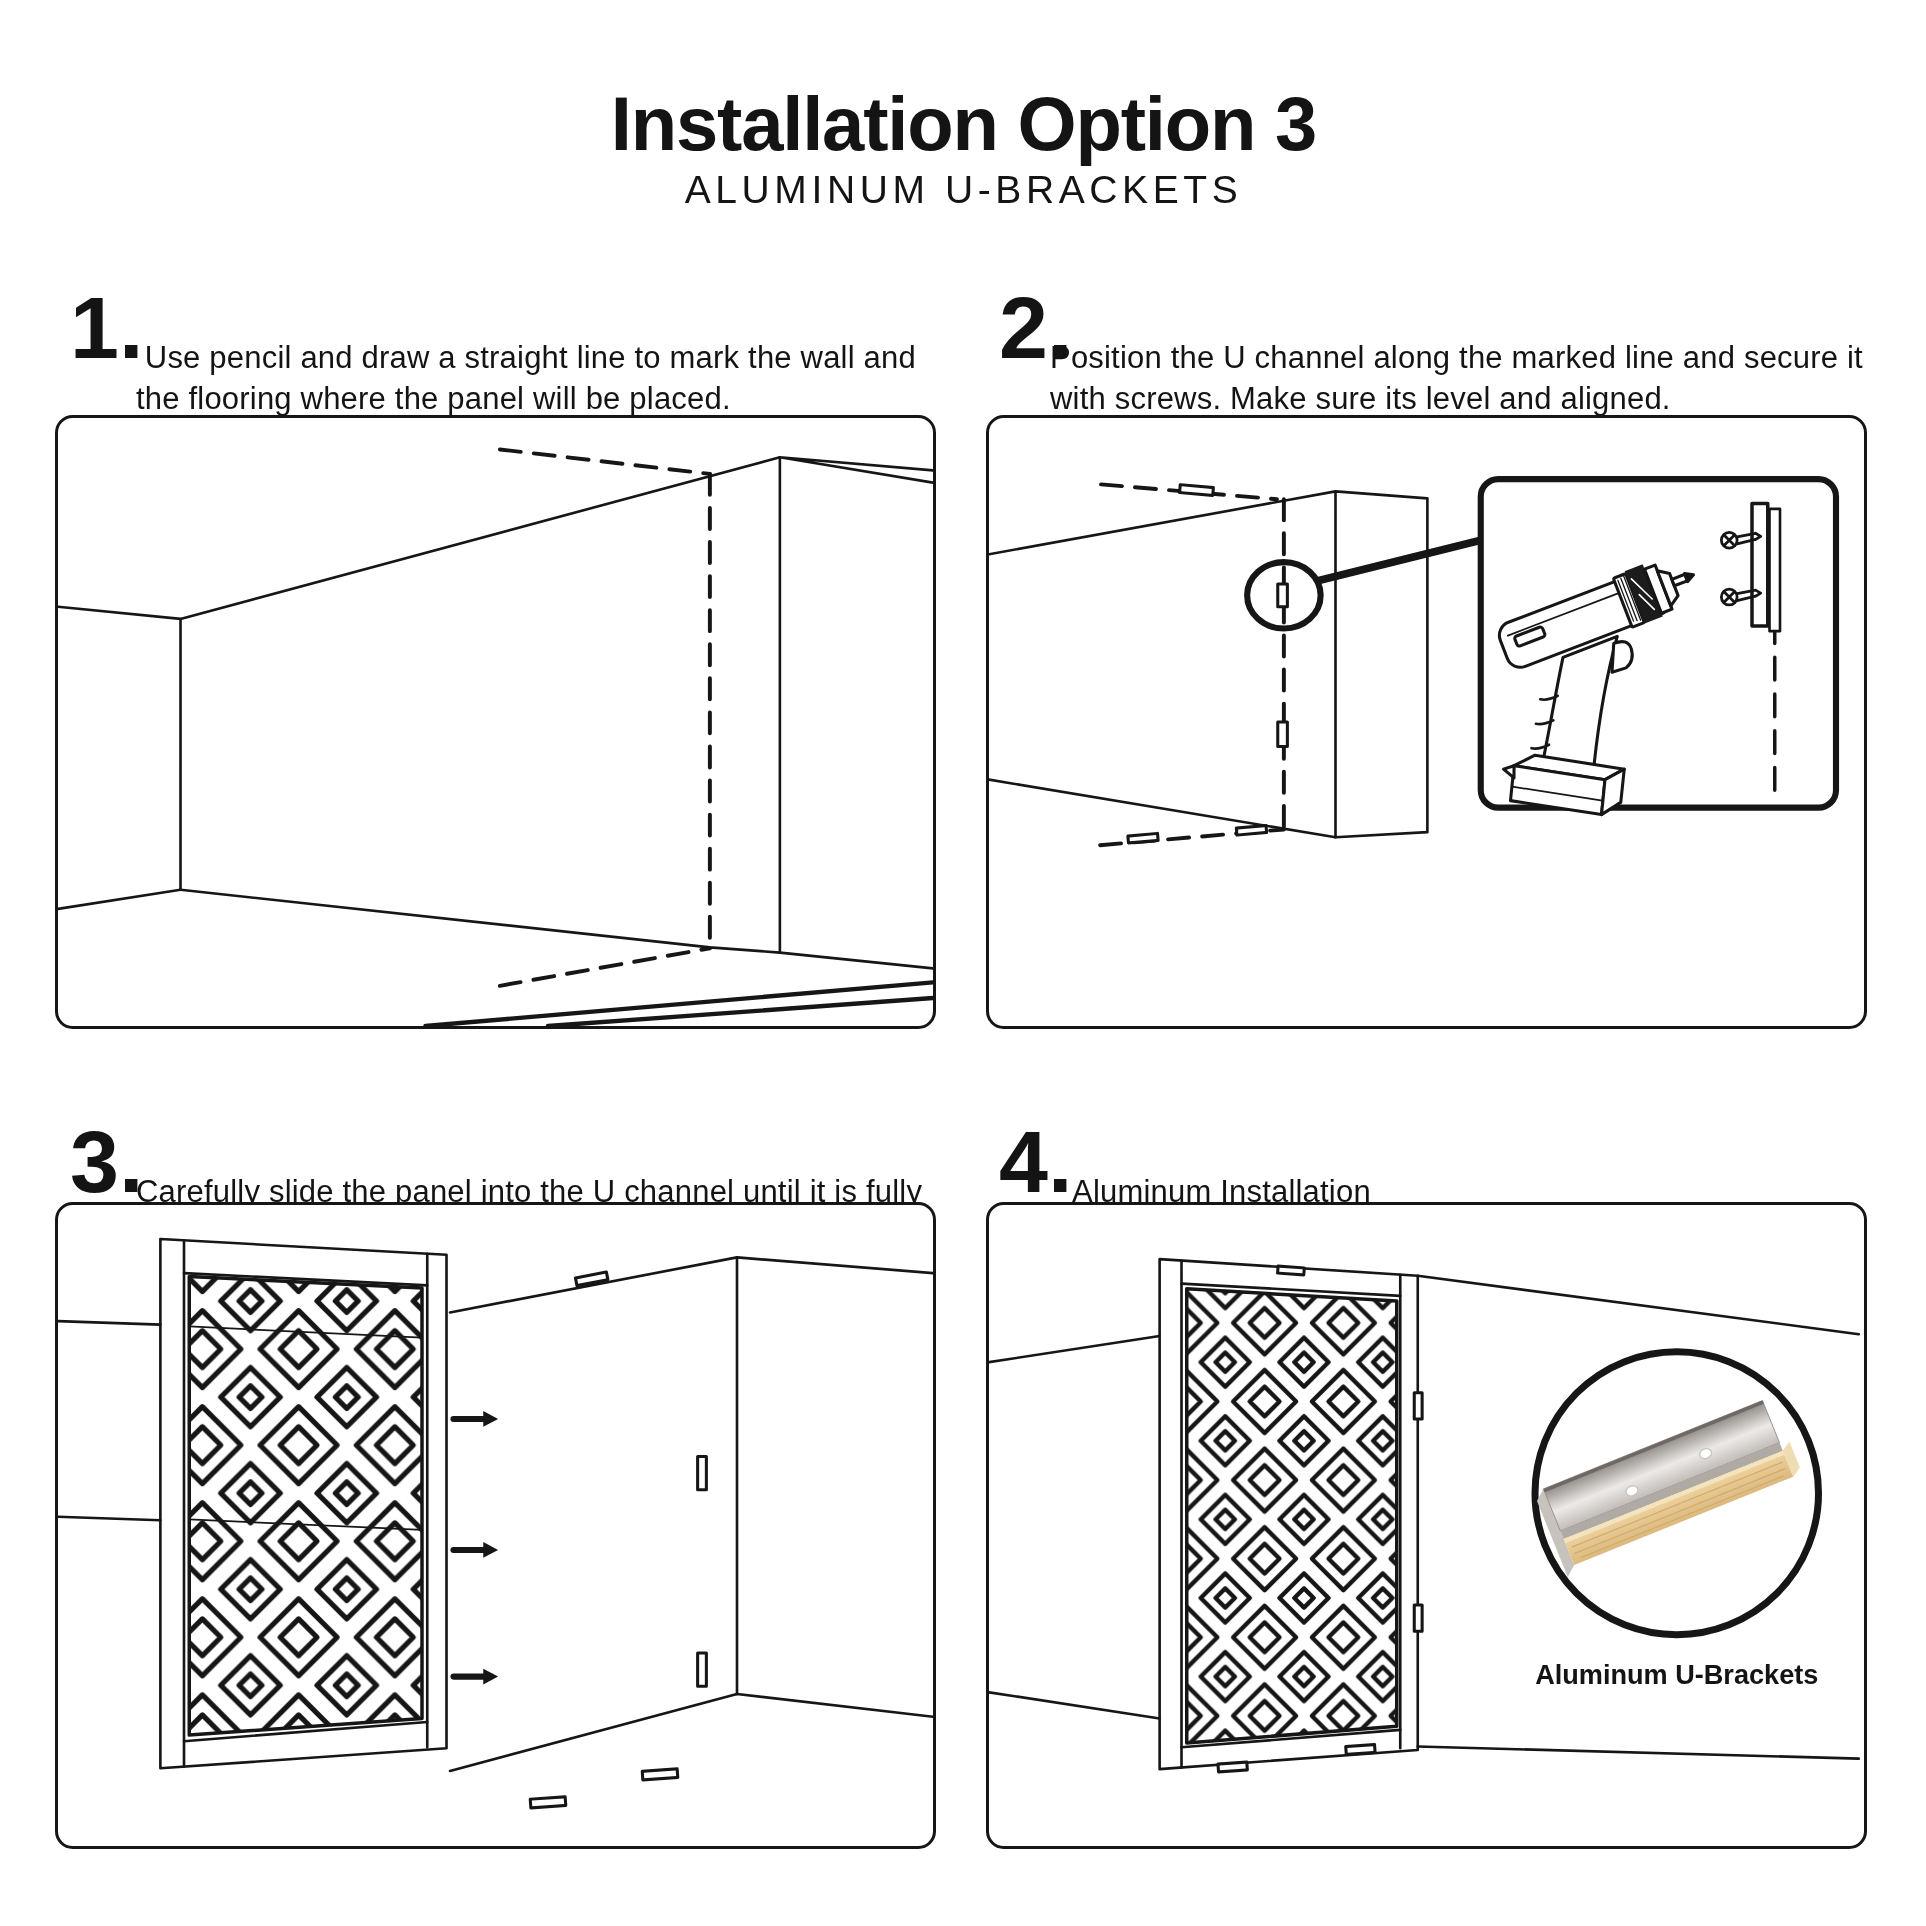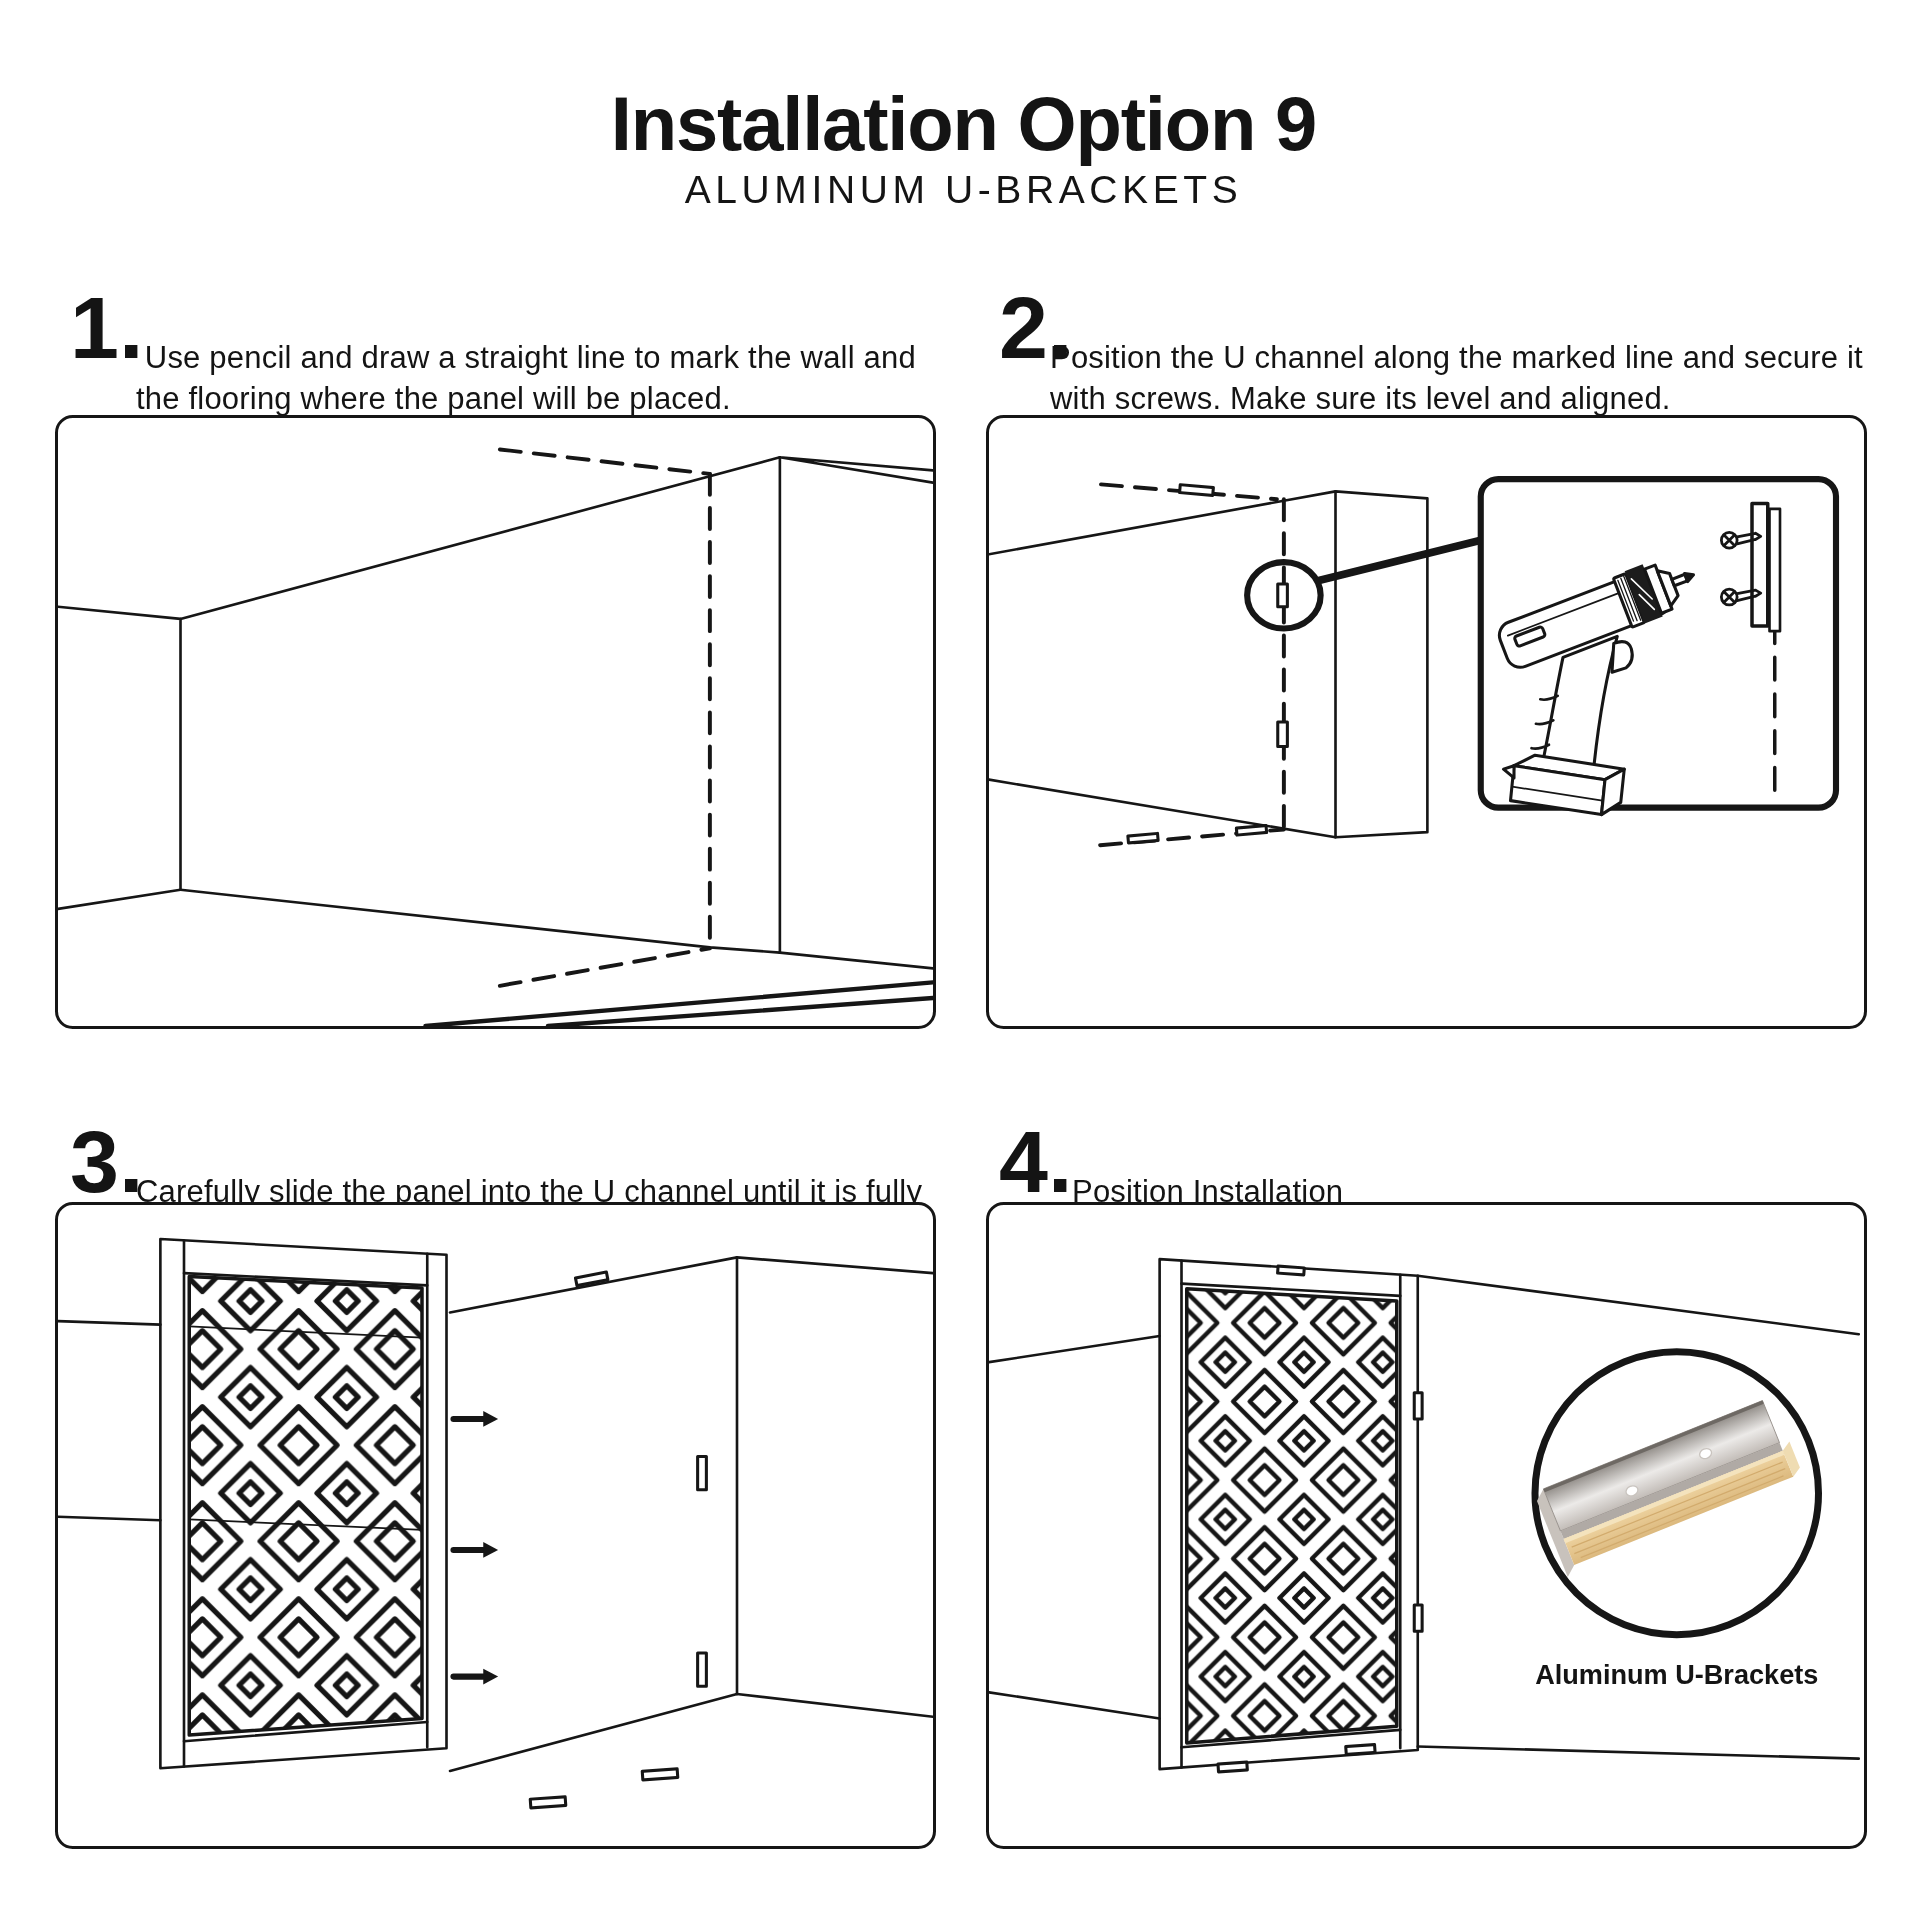--- a/index.html
+++ b/index.html
@@ -33,34 +33,34 @@
   #p3{left:55px;top:1202px;width:881px;height:647px;}
   #p4{left:986px;top:1202px;width:881px;height:647px;}
   #s1n{left:70px;top:286px;}   #s1t{left:136px;top:290px;width:824px;}
   #s2n{left:999px;top:286px;}  #s2t{left:1050px;top:290px;width:828px;}
   #s3n{left:70px;top:1120px;}  #s3t{left:136px;top:1124px;width:832px;}
   #s4n{left:999px;top:1120px;} #s4t{left:1072px;top:1124px;width:770px;}
 </style>
 </head>
 <body>
 
-<div class="page-title">Installation Option 9</div>
+<div class="page-title">Installation Option 3</div>
 <div class="page-subtitle">ALUMINUM U-BRACKETS</div>
 
 <div class="step-num" id="s1n">1.</div>
 <div class="step-text" id="s1t"> Use pencil and draw a straight line to mark the wall and
 the flooring where the panel will be placed.</div>
 <div class="step-num" id="s2n">2.</div>
 <div class="step-text" id="s2t">Position the U channel along the marked line and secure it
 with screws. Make sure its level and aligned.</div>
 <div class="step-num" id="s3n">3.</div>
 <div class="step-text" id="s3t">Carefully slide the panel into the U channel until it is fully
 seated.</div>
 <div class="step-num" id="s4n">4.</div>
-<div class="step-text" id="s4t">Position Installation</div>
+<div class="step-text" id="s4t">Aluminum Installation</div>
 
 <div class="panel" id="p1">
   <svg viewBox="0 0 1000 696" preserveAspectRatio="none">
     <g stroke="#161616" stroke-width="3" fill="none" stroke-linejoin="round" stroke-linecap="round">
       <g>
         <path d="M0 216 L140 230 M140 230 L140 540 M0 562 L140 540"></path>
         <path d="M140 230 L825 45"></path>
         <path d="M140 540 L745 606 L825 612"></path>
         <path d="M825 45 L825 612"></path>
         <path d="M825 45 L1000 60 M825 45 L1000 74"></path>

